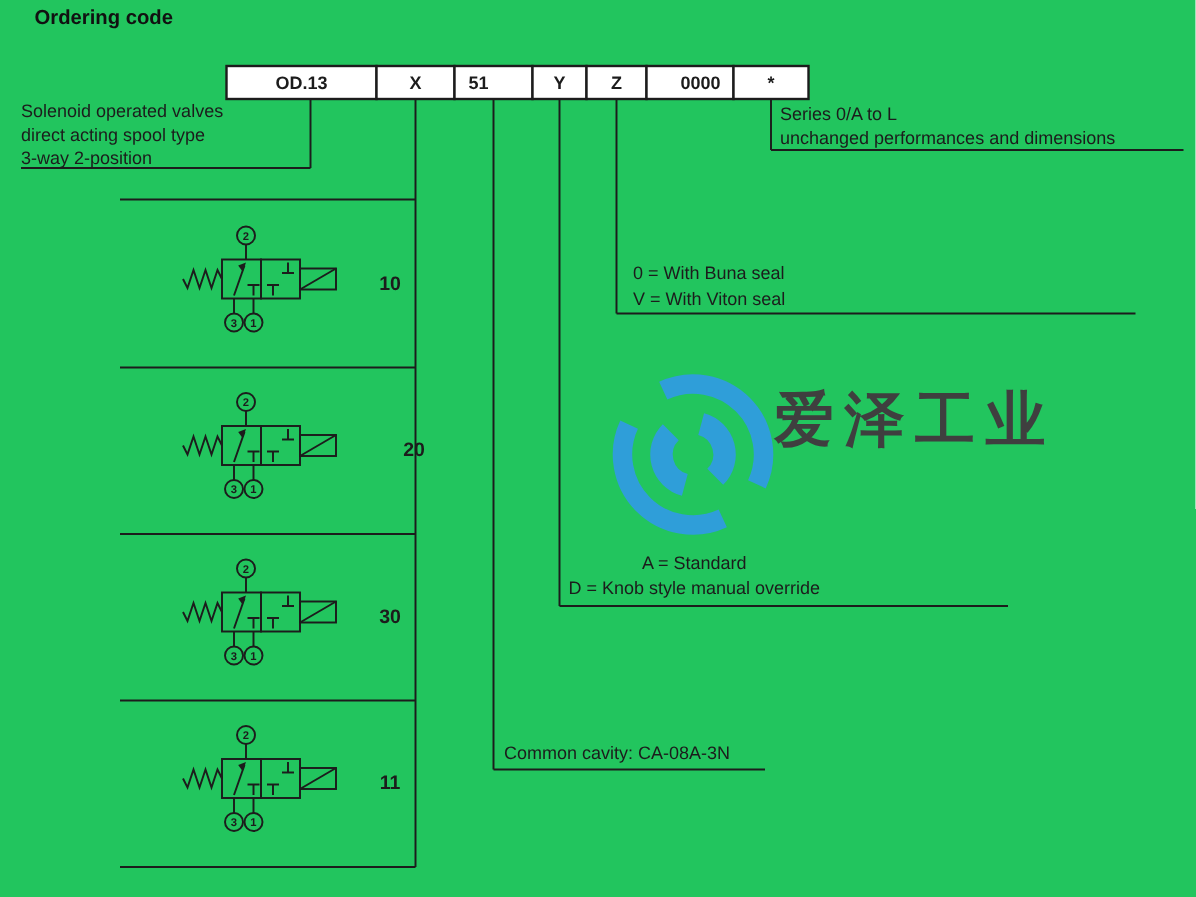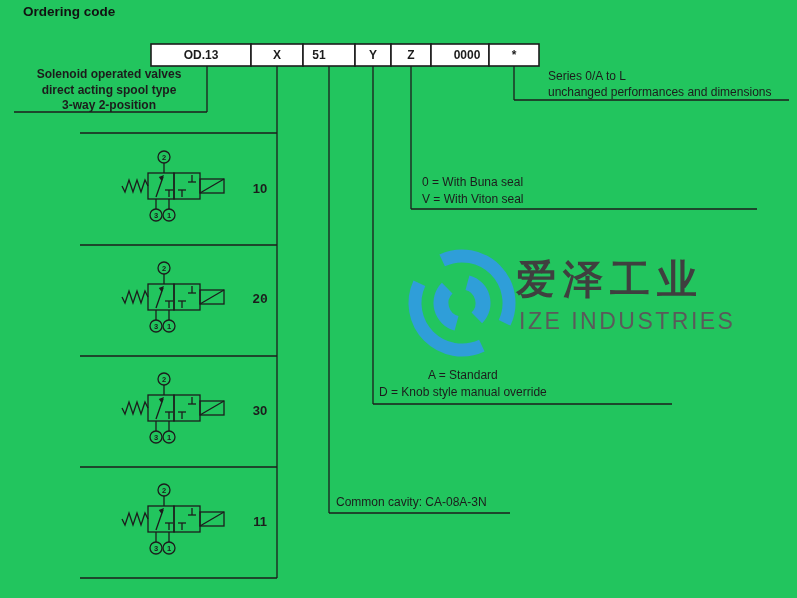--- a/index.html
+++ b/index.html
@@ -3,21 +3,21 @@
 <meta charset="utf-8">
 <style>
   * { margin:0; padding:0; box-sizing:border-box; }
   html,body { background:#ffffff; }
   body { font-family:"Liberation Sans","DejaVu Sans",sans-serif; color:#1c1c1c; }
   .page { position:relative; width:797px; height:598px; background:#22c55e; overflow:hidden; }
   .abs { position:absolute; }
   .title { font-size:13.5px; font-weight:bold; color:#111; }
   .box-label { height:22px; line-height:22px; text-align:center; font-weight:bold; font-size:12px; }
   .note { font-size:12px; line-height:15.5px; color:#1c1c1c; white-space:nowrap; }
-  .note-right { text-align:center;font-weight:bold; }
+  .note-right { text-align:left; }
   .valve-code { font-size:13px; font-weight:bold; text-align:center; width:36px; }
   .wm-cn { font-size:40px; font-weight:bold; letter-spacing:7px; color:#3f3f3f; white-space:nowrap; }
   .wm-en { font-size:23px; letter-spacing:2.5px; color:#5a5a5a; white-space:nowrap; }
   svg { display:block; }
 </style>
 </head>
 <body>
 
 <div class="page">
 
@@ -66,21 +66,21 @@
   <div class="abs box-label" style="left:391px; top:44px; width:40px;">Z</div>
   <div class="abs box-label" style="left:431px; top:44px; width:72px;">0000</div>
   <div class="abs box-label" style="left:489px; top:44px; width:50px;">*</div>
 
   <div class="abs note note-right" style="left:14px; top:67px; width:190px;">
     <div>Solenoid operated valves</div>
     <div>direct acting spool type</div>
     <div>3-way 2-position</div>
   </div>
 
-  <div class="abs note" style="left:548px; top:69px;">
+  <div class="abs note" style="left:520px; top:69px;">
     <div>Series 0/A to L</div>
     <div>unchanged performances and dimensions</div>
   </div>
 
   <div class="abs note" style="left:422px; top:174px; line-height:16.5px;">
     <div>0 = With Buna seal</div>
     <div>V = With Viton seal</div>
   </div>
 
   <div class="abs note" style="left:379px; top:367px; line-height:17px;text-align:center;">
@@ -141,21 +141,21 @@
       <line x1="80" y1="26" x2="80" y2="33"></line>
         <line x1="76" y1="33" x2="84" y2="33"></line>
     </g>
     <path d="M52,26 l-5.2,2 3,4.2 z" fill="#1c1c1c"></path>
     <g font-size="7.5" text-anchor="middle" fill="#1c1c1c" font-weight="bold">
       <text x="52" y="10.7">2</text>
       <text x="44" y="68.7">3</text>
       <text x="57" y="68.7">1</text>
     </g>
   </svg>
-  <div class="abs valve-code" style="left:242px; top:292px;font-family:Liberation Mono, monospace;">20</div>
+  <div class="abs valve-code" style="left:258px; top:292px;">20</div>
 
   <svg class="abs" style="left:112px; top:371px;" width="124" height="80" viewBox="0 0 124 80">
     <g stroke="#1c1c1c" stroke-width="1.3" fill="none">
       <line x1="52" y1="14" x2="52" y2="24"></line>
         <circle cx="52" cy="8" r="6"></circle>
       <rect x="36" y="24" width="26" height="26"></rect>
         <rect x="62" y="24" width="26" height="26"></rect>
       <polyline points="36,37 33,31 29,43 25,31 21,43 17,31 13,43 10,37"></polyline>
       <rect x="88" y="30" width="24" height="14"></rect>
         <line x1="88" y1="44" x2="112" y2="30"></line>
@@ -212,15 +212,14 @@
 
   <svg class="abs" style="left:402px; top:243px;" width="120" height="120" viewBox="-60 -60 120 120">
     <g transform="rotate(-35)">
       <path d="M -8.2 46.3 A 47 47 0 0 1 -23.5 -40.7" fill="none" stroke-width="13" stroke="#2f9ed9"></path>
       <path d="M 8.2 -46.3 A 47 47 0 0 1 23.5 40.7" fill="none" stroke-width="13" stroke="#2f9ed9"></path>
       <path d="M -16.1 13.5 A 21 21 0 0 1 -3.6 -20.7" fill="none" stroke-width="15" stroke="#2f9ed9"></path>
       <path d="M 16.1 -13.5 A 21 21 0 0 1 3.6 20.7" fill="none" stroke-width="15" stroke="#2f9ed9"></path>
     </g>
   </svg>
   <div class="abs wm-cn" style="left:516px; top:252px;">爱泽工业</div>
-  <div class="abs wm-en" style="left:519px; top:308px;">IZE INDUSTRIES</div>
 
 </div>
 
 </body></html>

